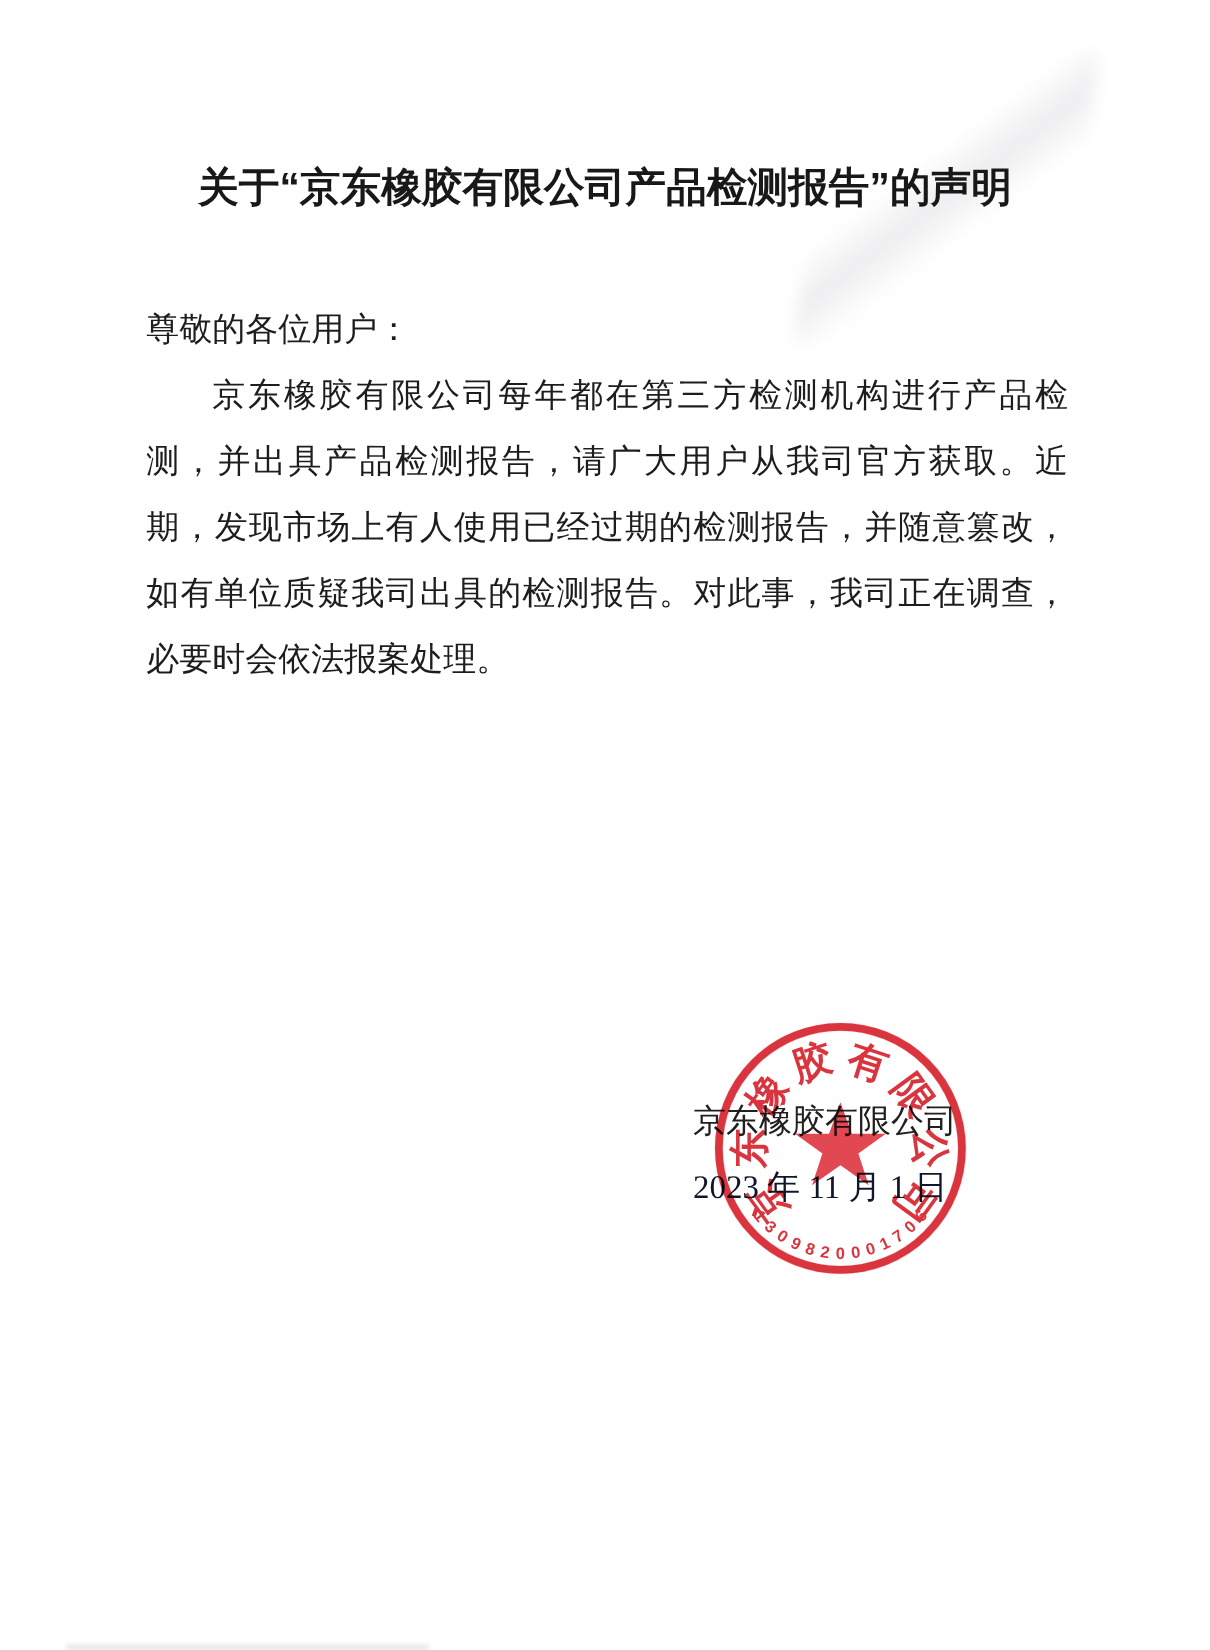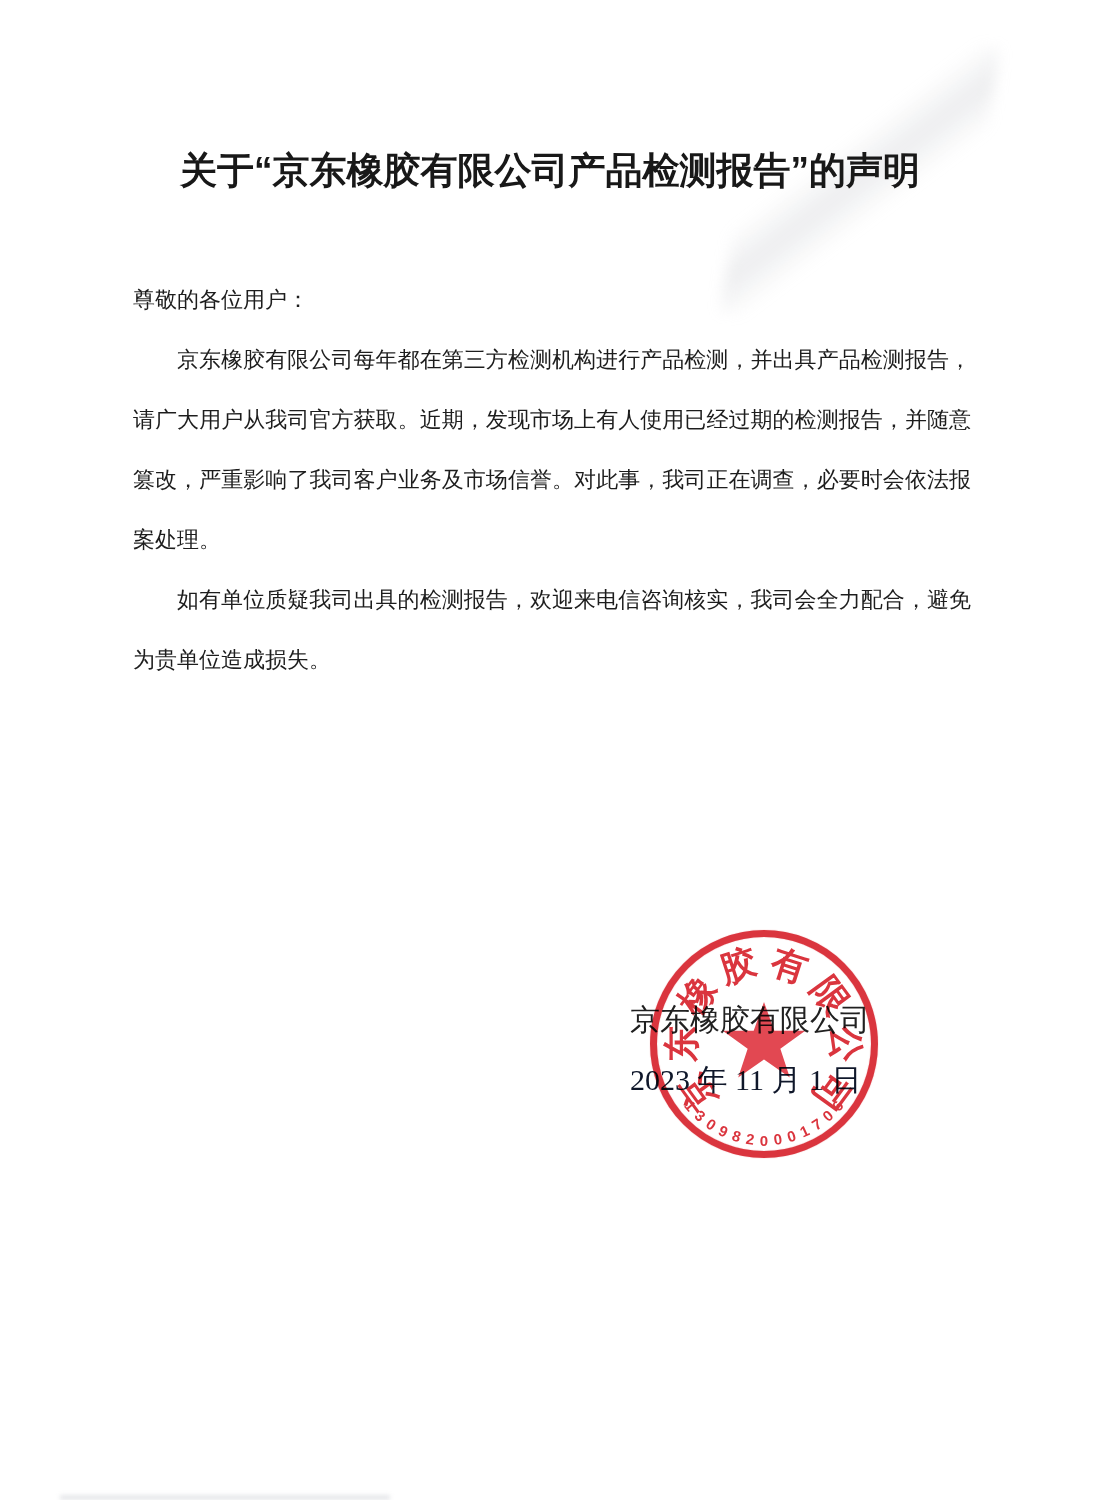--- a/index.html
+++ b/index.html
@@ -47,21 +47,21 @@
     font-weight: 700;
     font-size: 37px;
     letter-spacing: 0px;
     color: #181818;
   }
   .doc-body {
     position: absolute;
     top: 270px;
     left: 133px;
     width: 838px;
-    font-size: 22px;
+    font-size: 30px;
     line-height: 60px;
     text-align: justify;
     text-justify: inter-ideograph;
     color: #1d1d1d;
   }
   .doc-body p { margin: 0; }
   .para { text-indent: 2em; }
   .closing { text-indent: 2em; margin-top: 62px !important; }
 
   .sig-company {
@@ -143,22 +143,21 @@
 
 <div class="page">
 
   <div class="scan-smudge"></div>
   <div class="scan-edge"></div>
 
   <h1 class="doc-title">关于“京东橡胶有限公司产品检测报告”的声明</h1>
 
   <div class="doc-body">
     <p class="greeting">尊敬的各位用户：</p>
-    <p class="para">京东橡胶有限公司每年都在第三方检测机构进行产品检测，并出具产品检测报告，请广大用户从我司官方获取。近期，发现市场上有人使用已经过期的检测报告，并随意篡改，严重影响了我司客户业务及市场信誉。对此事，我司正在调查，必要时会依法报案处理。</p>
-    <p class="para">如有单位质疑我司出具的检测报告，欢迎来电信咨询核实，我司会全力配合，避免为贵单位造成损失。</p>
+    <p class="para">京东橡胶有限公司每年都在第三方检测机构进行产品检测，并出具产品检测报告，请广大用户从我司官方获取。近期，发现市场上有人使用已经过期的检测报告，并随意篡改，如有单位质疑我司出具的检测报告。对此事，我司正在调查，必要时会依法报案处理。</p>
   </div>
 
   <div class="sig-company">京东橡胶有限公司</div>
   <div class="sig-date">2023 年 11 月 1 日</div>
 
   <div class="seal">
     <div class="seal-ring"></div>
     <div class="seal-star"></div>
     <div id="seal-chars">
         <span class="seal-char" style="transform: translate(-50%, -50%) rotate(-126deg) translateY(-82px);">京</span>

